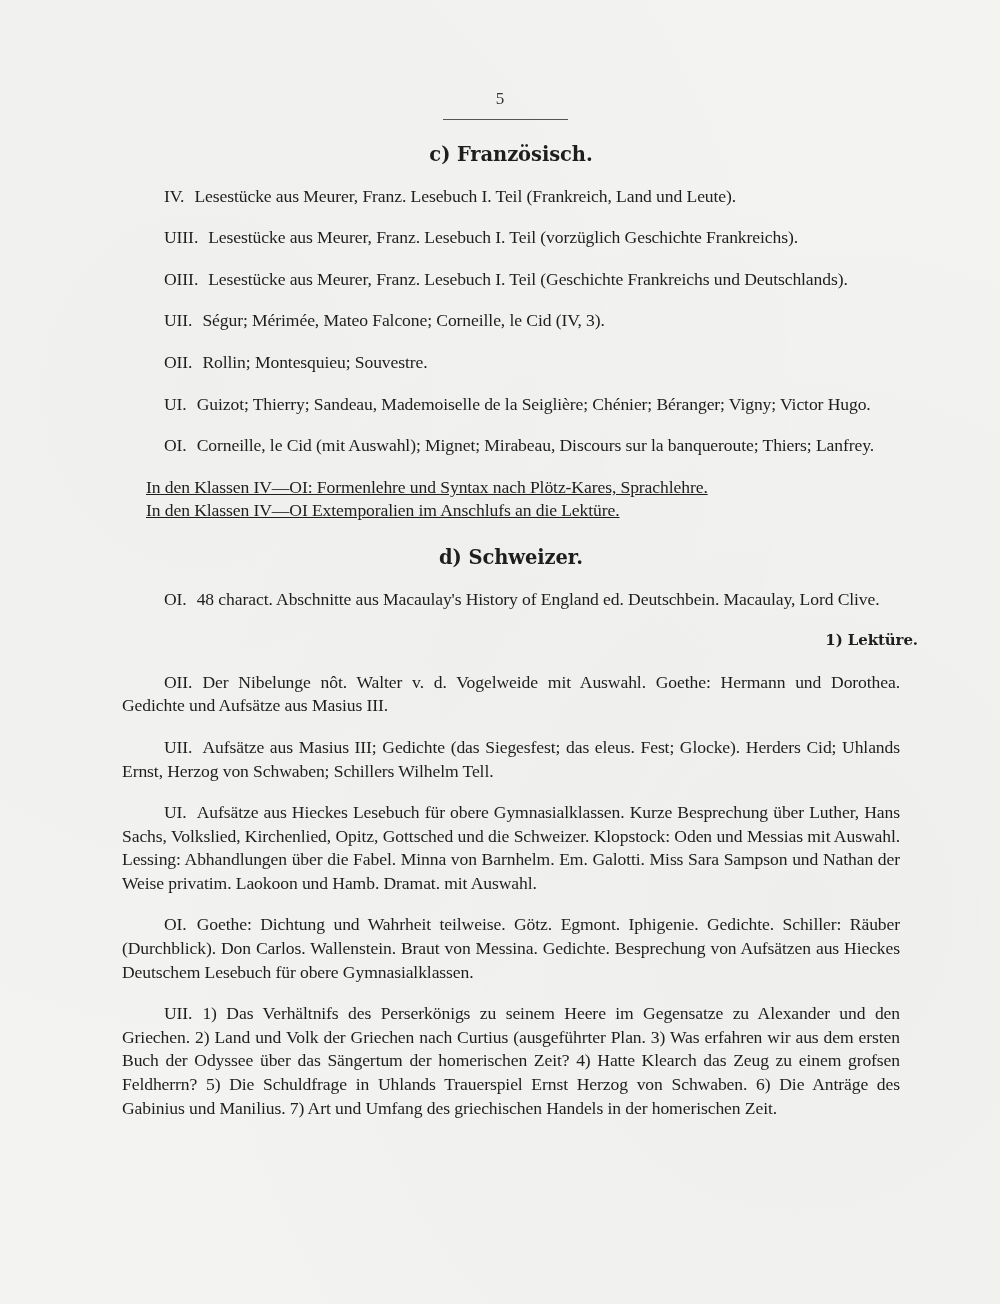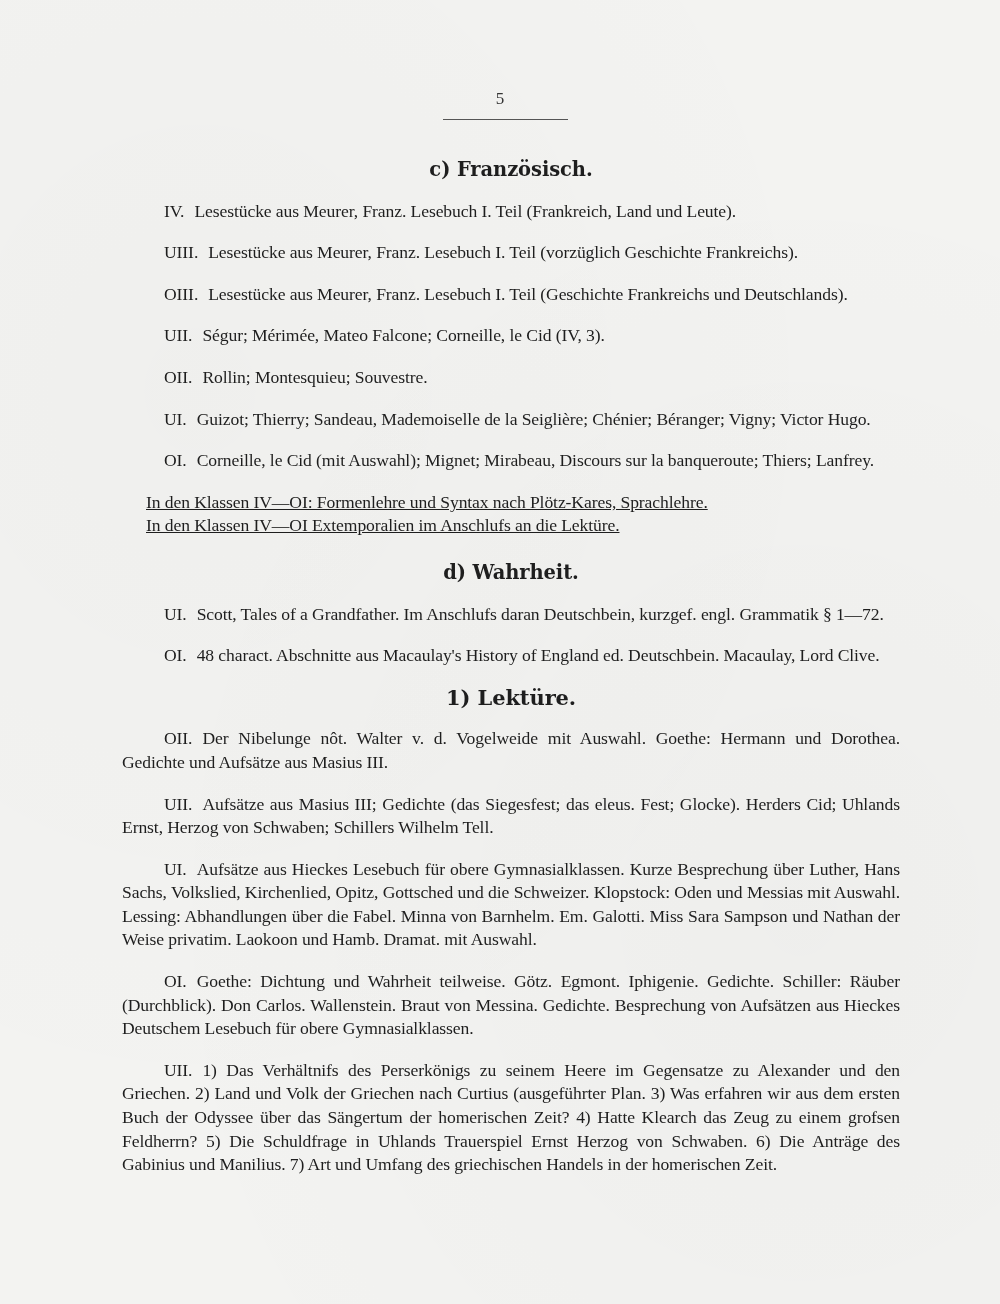--- a/index.html
+++ b/index.html
@@ -30,25 +30,25 @@
       position: absolute; left: 104px; width: 814px; top: 140px;
       font-size: 17.6px; line-height: 23.6px;
       letter-spacing: -0.1px;
     }
     .heading {
       text-align: center; font-weight: bold;
       font-size: 19.5px;
       font-family: "DejaVu Serif", "Liberation Serif", serif;
       margin: 0;
     }
-    .heading.h-fr { margin-top: 18px; margin-bottom: 5px; }
+    .heading.h-fr { margin-top: 3px; margin-bottom: 5px; }
     .heading.h-en { margin-top: 23px; margin-bottom: 8px; }
     .heading.h-de { margin-top: 25px; margin-bottom: 4px; }
     .subheading {
-      text-align: center; font-weight: bold; font-size: 21px;
+      text-align: right; font-weight: bold; font-size: 15px;
       font-family: "DejaVu Serif", "Liberation Serif", serif;
       margin: 0 0 7px 0;
     }
     .subheading.s-auf { margin-top: 20px; margin-bottom: 6px; }
     .para {
       margin: 18px;
       text-indent: 0;
       text-align: justify;
     }
     .para .lead { padding-left: 42px; }
@@ -77,23 +77,22 @@
     <p class="para"><span class="lead"></span><span class="cls">UII.</span><span>Ségur; Mérimée, Mateo Falcone; Corneille, le Cid (IV, 3).</span></p>
     <p class="para"><span class="lead"></span><span class="cls">OII.</span><span>Rollin; Montesquieu; Souvestre.</span></p>
     <p class="para"><span class="lead"></span><span class="cls">UI.</span><span>Guizot; Thierry; Sandeau, Mademoiselle de la Seiglière; Chénier; Béranger; Vigny; Victor Hugo.</span></p>
     <p class="para"><span class="lead"></span><span class="cls">OI.</span><span>Corneille, le Cid (mit Auswahl); Mignet; Mirabeau, Discours sur la banqueroute; Thiers; Lanfrey.</span></p>
 
     <p class="plain-para"><span class="lead"></span><span>In den Klassen IV—OI: Formenlehre und Syntax nach Plötz-Kares, Sprachlehre.</span></p>
     <p class="plain-para"><span class="lead"></span><span>In den Klassen IV—OI Extemporalien im Anschlufs an die Lektüre.</span></p>
   </section>
 
   <section>
-    <h2 class="heading h-en">d) Wahrheit.</h2>
+    <h2 class="heading h-en">d) Schweizer.</h2>
 
-    <p class="para"><span class="lead"></span><span class="cls">UI.</span><span>Scott, Tales of a Grandfather. Im Anschlufs daran Deutschbein, kurzgef. engl. Grammatik § 1—72.</span></p>
     <p class="para"><span class="lead"></span><span class="cls">OI.</span><span>48 charact. Abschnitte aus Macaulay's History of England ed. Deutschbein. Macaulay, Lord Clive.</span></p>
   </section>
 
   <section>
     <h3 class="subheading">1) Lektüre.</h3>
 
     <p class="para"><span class="lead"></span><span class="cls">OII.</span><span>Der Nibelunge nôt. Walter v. d. Vogelweide mit Auswahl. Goethe: Hermann und Dorothea. Gedichte und Aufsätze aus Masius III.</span></p>
     <p class="para"><span class="lead"></span><span class="cls">UII.</span><span>Aufsätze aus Masius III; Gedichte (das Siegesfest; das eleus. Fest; Glocke). Herders Cid; Uhlands Ernst, Herzog von Schwaben; Schillers Wilhelm Tell.</span></p>
     <p class="para"><span class="lead"></span><span class="cls">UI.</span><span>Aufsätze aus Hieckes Lesebuch für obere Gymnasialklassen. Kurze Besprechung über Luther, Hans Sachs, Volkslied, Kirchenlied, Opitz, Gottsched und die Schweizer. Klopstock: Oden und Messias mit Auswahl. Lessing: Abhandlungen über die Fabel. Minna von Barnhelm. Em. Galotti. Miss Sara Sampson und Nathan der Weise privatim. Laokoon und Hamb. Dramat. mit Auswahl.</span></p>
     <p class="para"><span class="lead"></span><span class="cls">OI.</span><span>Goethe: Dichtung und Wahrheit teilweise. Götz. Egmont. Iphigenie. Gedichte. Schiller: Räuber (Durchblick). Don Carlos. Wallenstein. Braut von Messina. Gedichte. Besprechung von Aufsätzen aus Hieckes Deutschem Lesebuch für obere Gymnasialklassen.</span></p>

